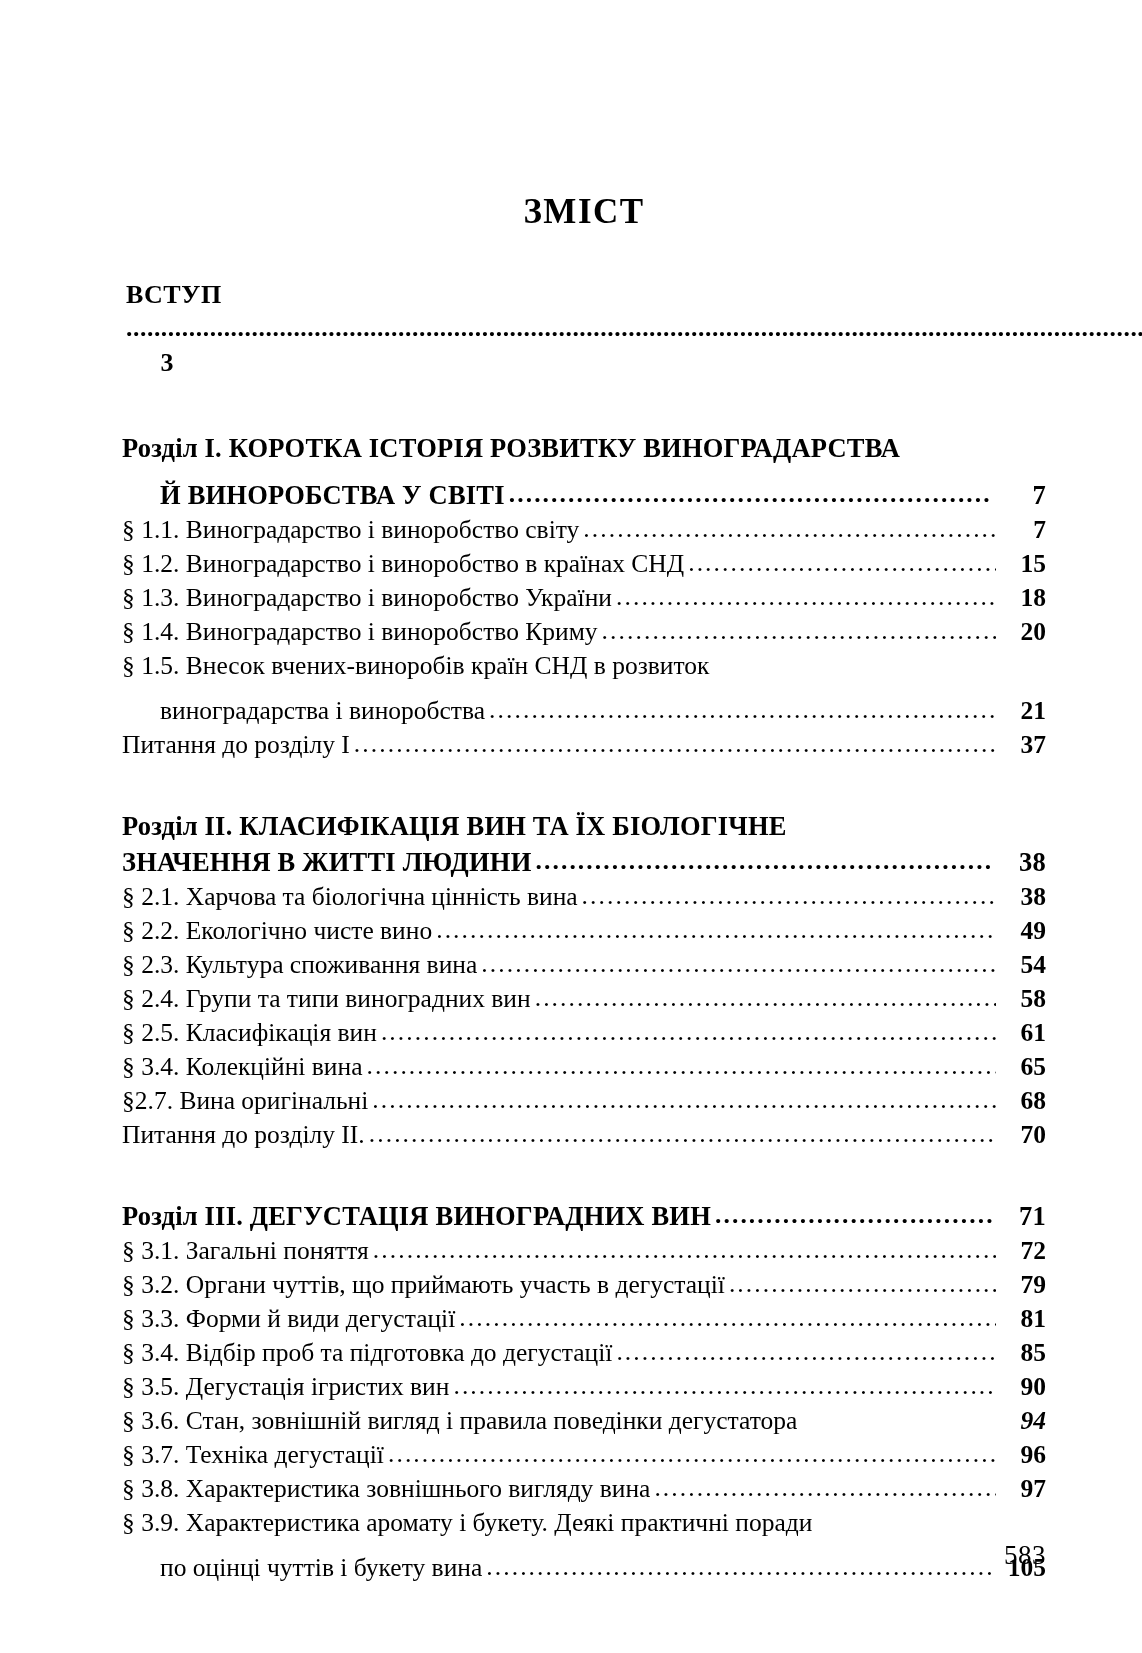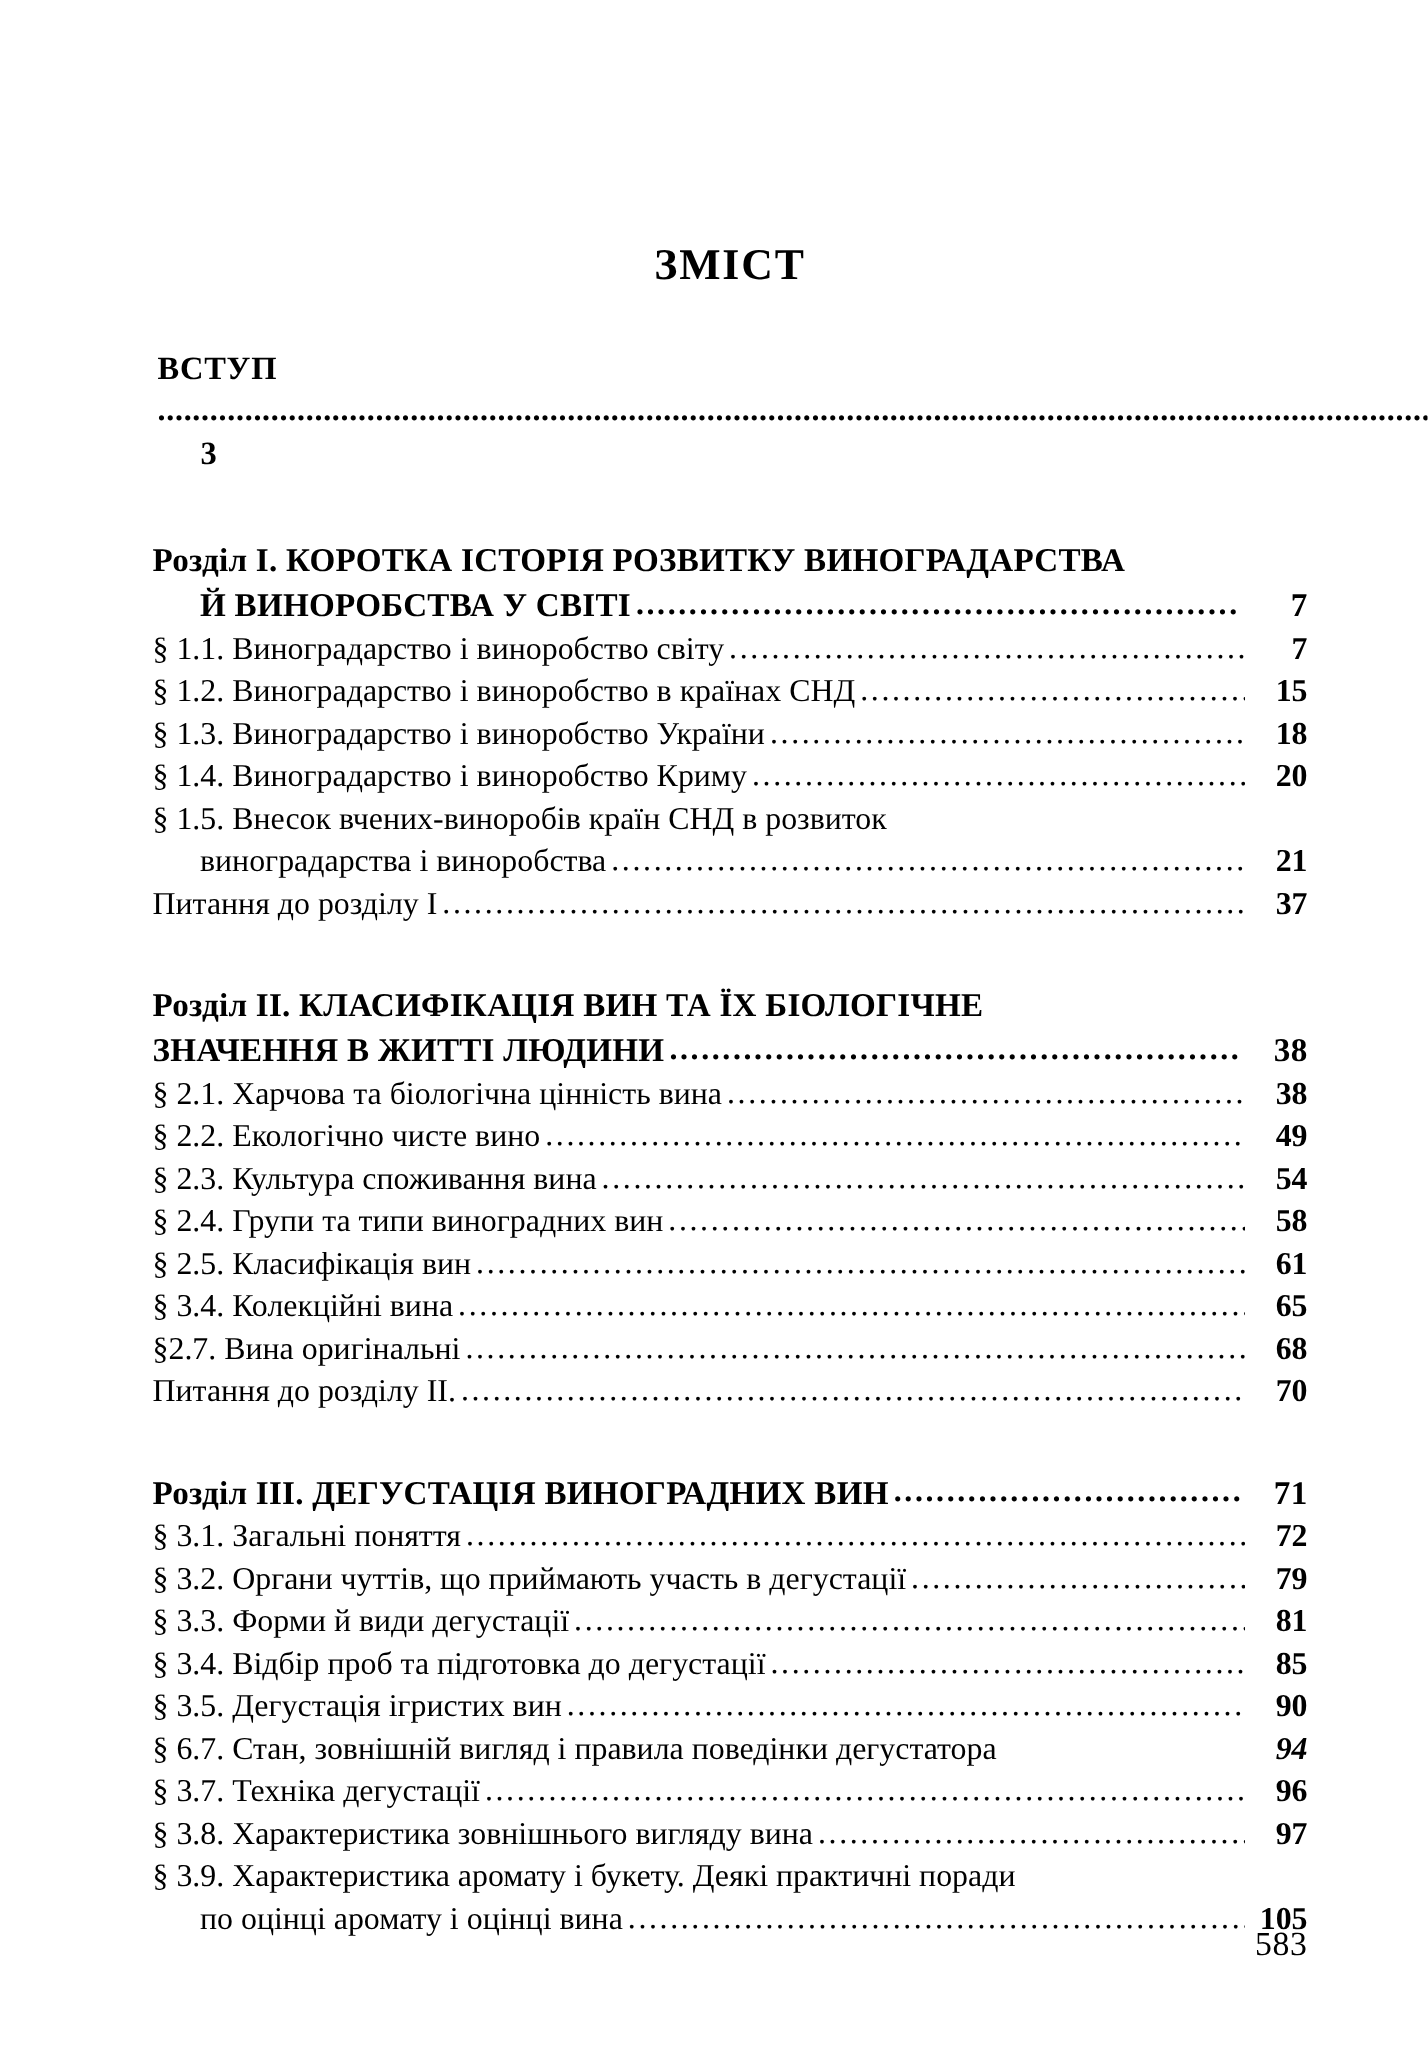--- a/index.html
+++ b/index.html
@@ -115,20 +115,21 @@
   .level-questions {
     font-size: 25.5px;
   }
   .level-questions .pageno {
     font-weight: bold;
   }
 
   
   .cont {
     padding-left: 38px;
+    margin-top: 11px;
   }
   .cont-flush {
     padding-left: 0;
   }
 
   
   .group {
     margin-bottom: 0;
   }
   .gap-lg {
@@ -328,21 +329,21 @@
       </div>
       <div class="group">
         <div class="entry level-section">
           <span class="label">§ 3.5. Дегустація ігристих вин</span>
           <span class="leader">...........................................................................................................................................................................................................................</span>
           <span class="pageno">90</span>
         </div>
       </div>
       <div class="group">
         <div class="entry level-section no-leader">
-          <span class="label">§ 6.7. Стан, зовнішній вигляд і правила поведінки дегустатора</span>
+          <span class="label">§ 3.6. Стан, зовнішній вигляд і правила поведінки дегустатора</span>
           <span class="leader"></span>
           <span class="pageno">94</span>
         </div>
       </div>
       <div class="group">
         <div class="entry level-section">
           <span class="label">§ 3.7. Техніка дегустації</span>
           <span class="leader">...........................................................................................................................................................................................................................</span>
           <span class="pageno">96</span>
         </div>
@@ -354,21 +355,21 @@
           <span class="pageno">97</span>
         </div>
       </div>
       <div class="group">
         <div class="entry level-section">
           <span class="label">§ 3.9. Характеристика аромату і букету. Деякі практичні поради</span>
           <span class="leader"></span>
           <span class="pageno"></span>
         </div>
         <div class="entry level-section cont">
-          <span class="label">по оцінці аромату і оцінці вина</span>
+          <span class="label">по оцінці чуттів і букету вина</span>
           <span class="leader">...........................................................................................................................................................................................................................</span>
           <span class="pageno">105</span>
         </div>
       </div>
     </div>
 
   <div class="folio">583</div>
 </div>
 
 </body></html>

